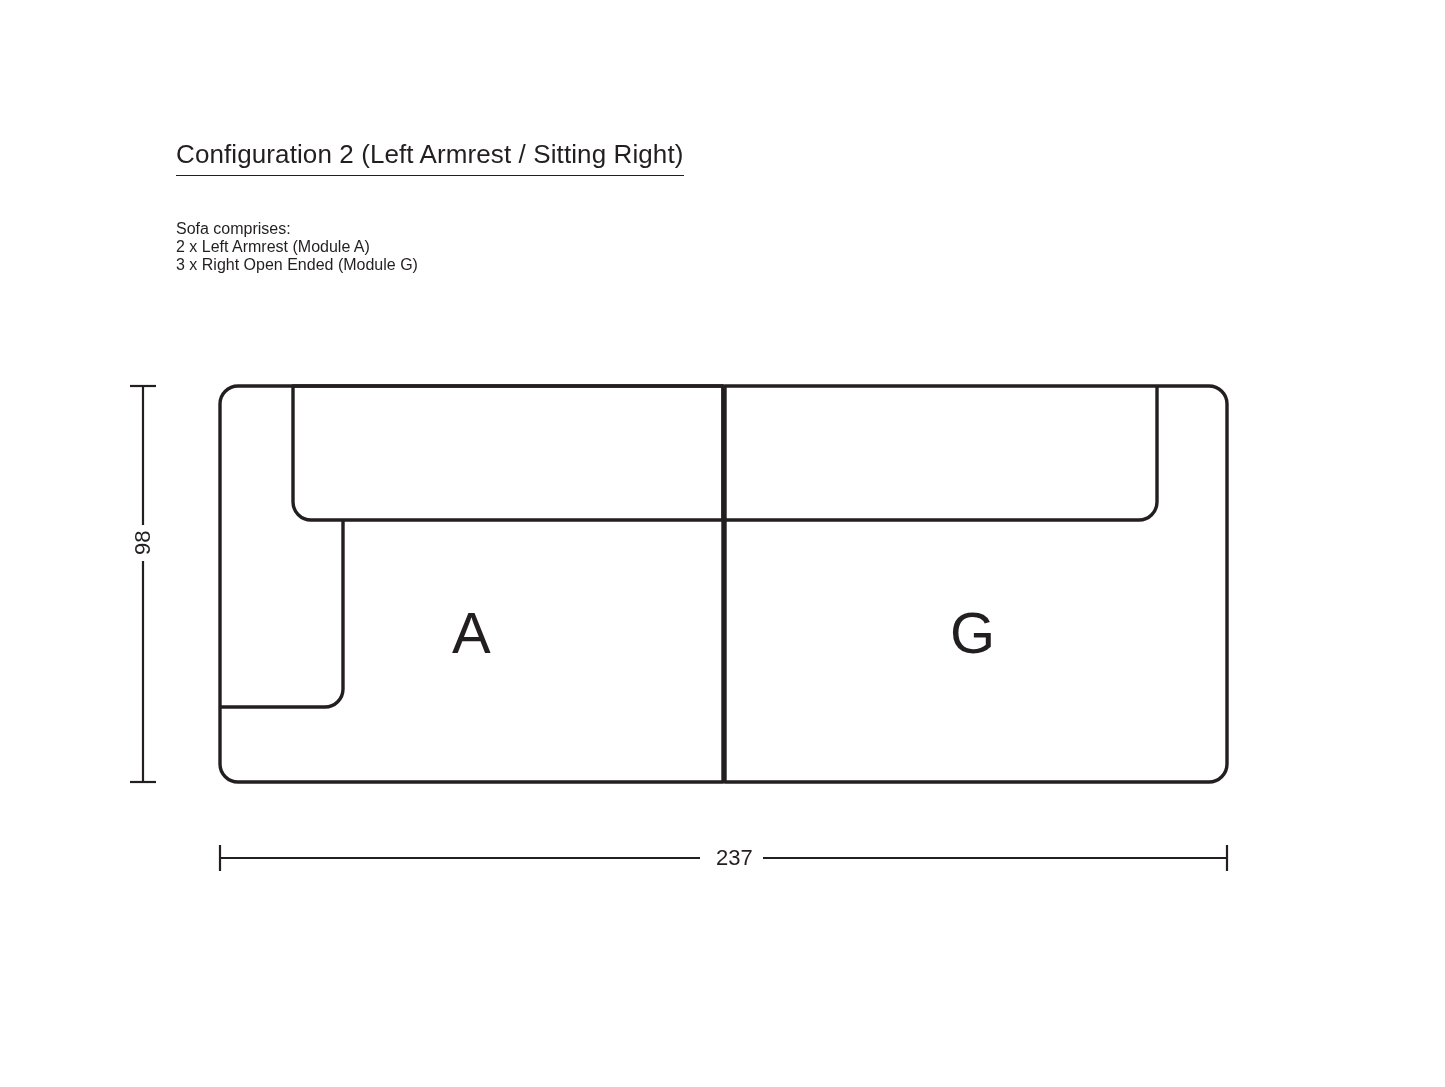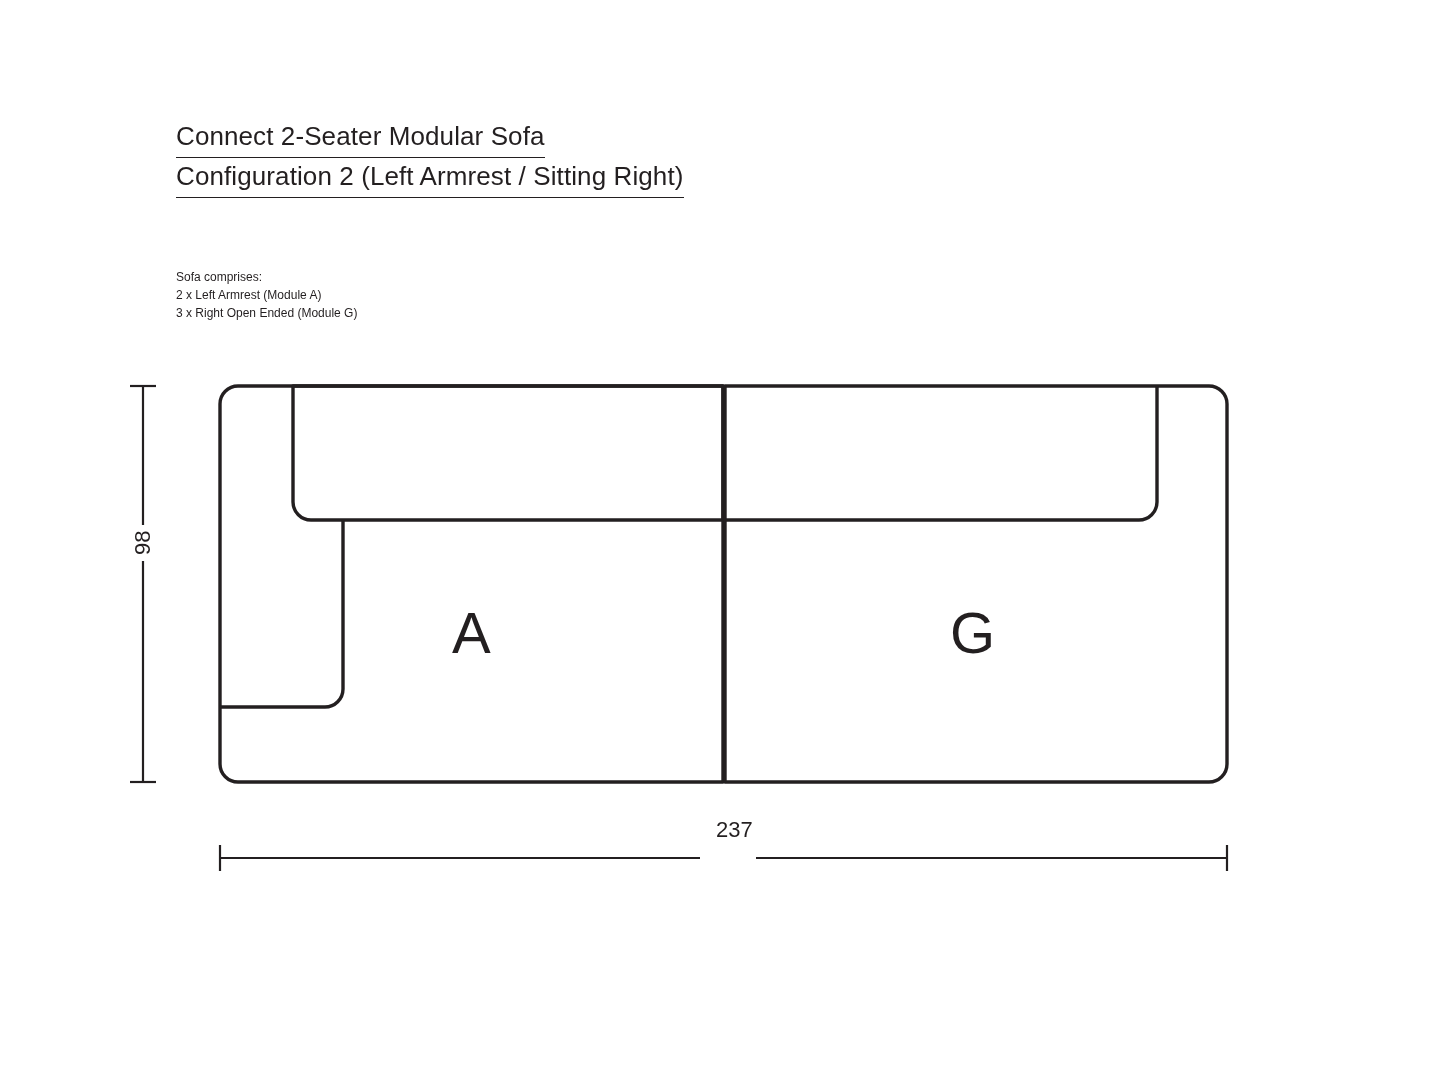--- a/index.html
+++ b/index.html
@@ -31,24 +31,23 @@
     display: inline-block;
     border-bottom: 1.6px solid #231f20;
     padding-bottom: 2px;
   }
 
   
   .comprises {
     position: absolute;
     left: 176px;
     top: 220px;
-    font-size: 12px;
+    font-size: 16px;
     line-height: 18px;
     color: #231f20;
-    margin-top: 48px;
   }
   .comprises div { white-space: nowrap; }
 
   
   .canvas {
     position: absolute;
     left: 0;
     top: 0;
     width: 1445px;
     height: 1087px;
@@ -74,29 +73,29 @@
   }
   #dim-height-label {
     left: 130px;
     top: 561px;
     transform: rotate(-90deg);
     transform-origin: left top;
     padding: 0 6px;
   }
   #dim-width-label {
     left: 706px;
-    top: 817px;
+    top: 845px;
     padding: 0 10px;
   }
 </style>
 </head>
 <body>
 
 <div class="title-block">
-  <div class="title-line">Connect 2-Seater Modular Sofa</div><br>
+  <br>
   <div class="title-line">Configuration 2 (Left Armrest / Sitting Right)</div>
 </div>
 
 <div class="comprises">
   <div>Sofa comprises:</div>
   <div>2 x Left Armrest (Module A)</div>
   <div>3 x Right Open Ended (Module G)</div>
 </div>
 
 <svg class="canvas" viewBox="0 0 1445 1087">

